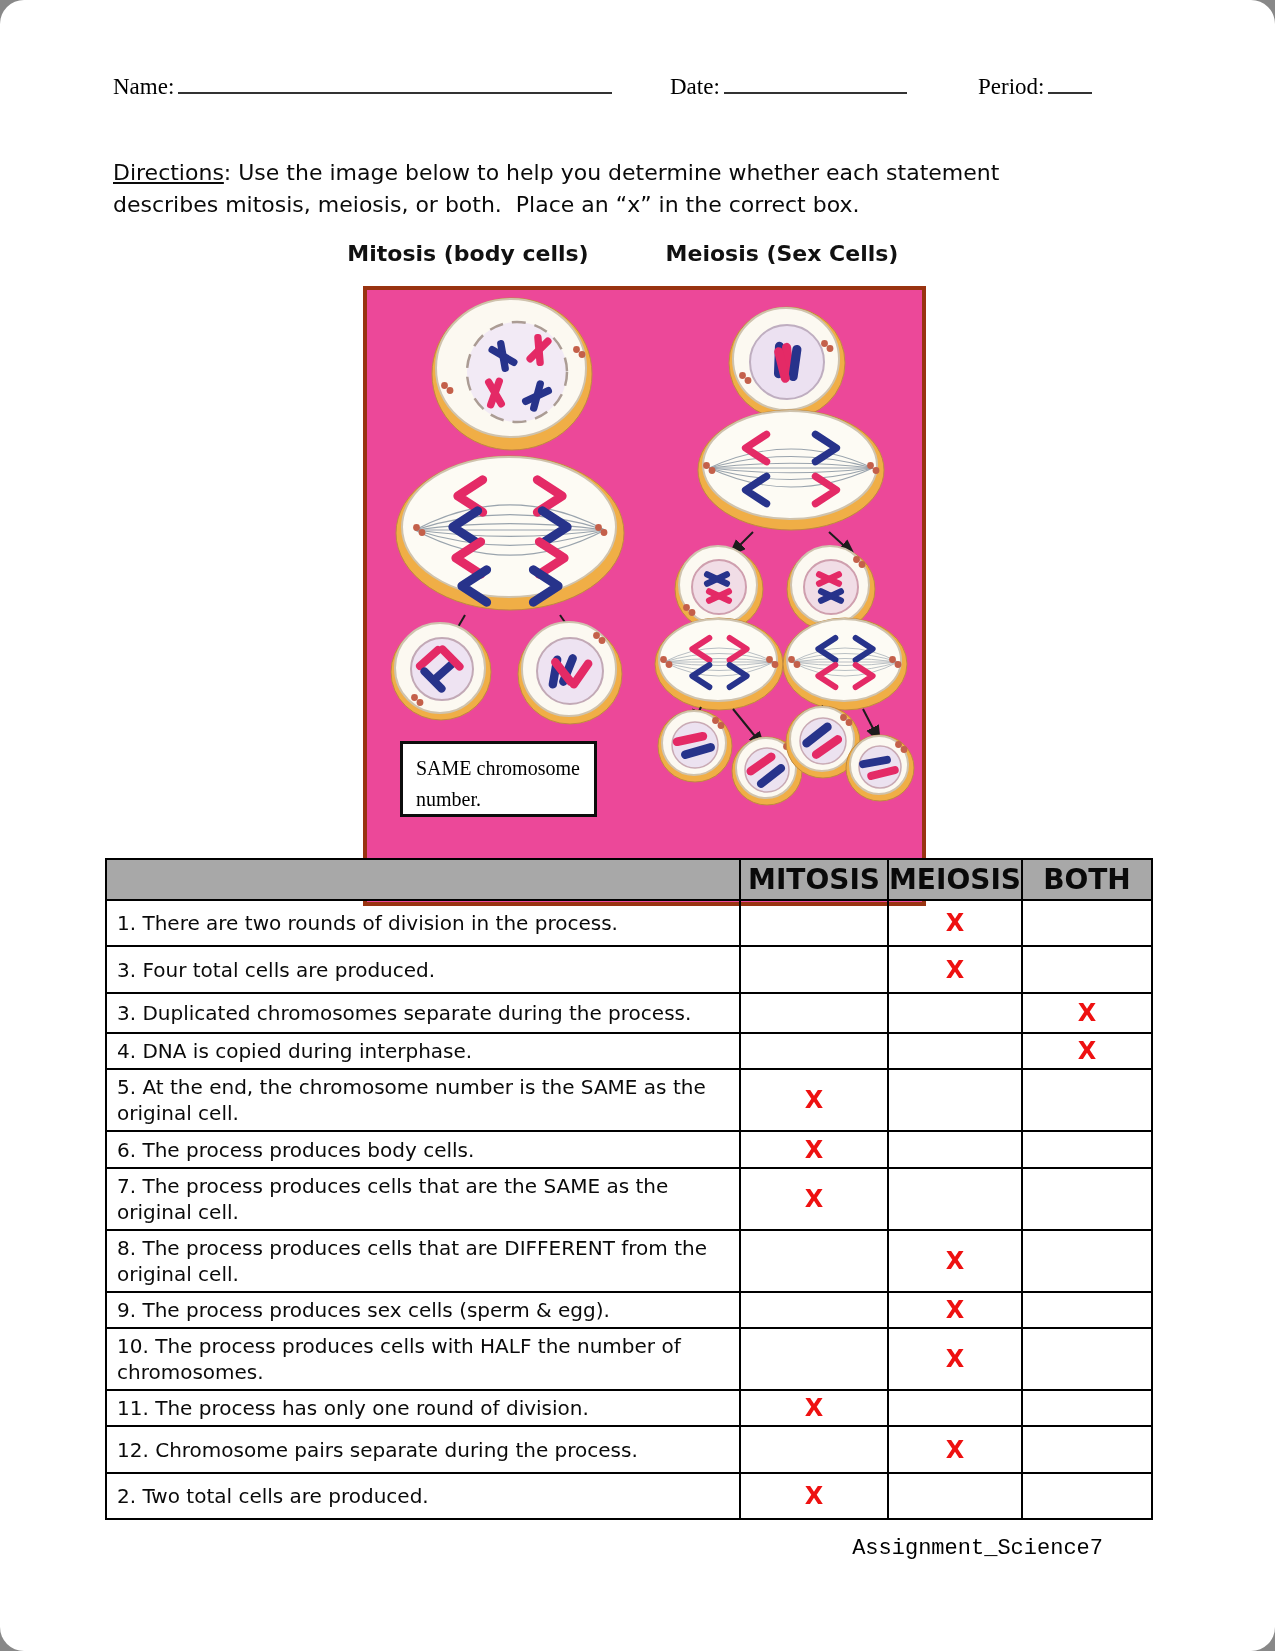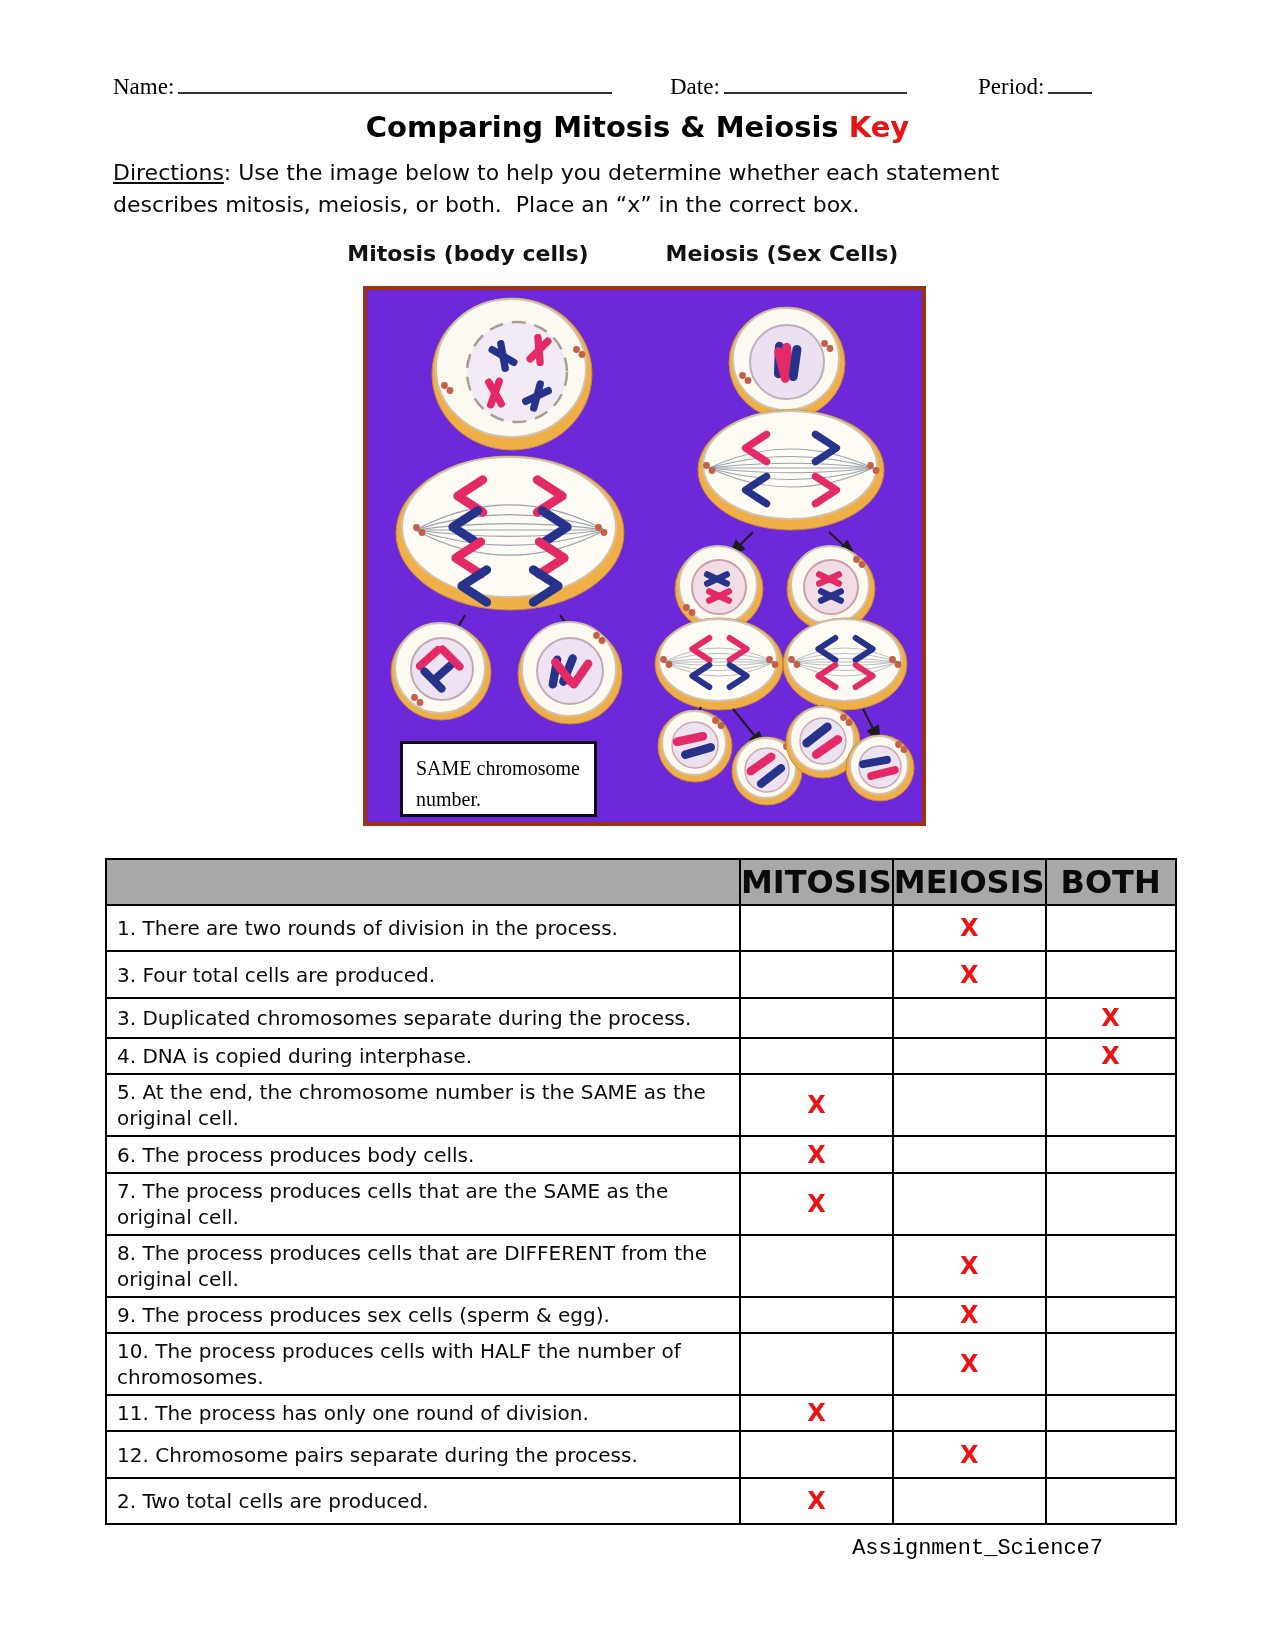--- a/index.html
+++ b/index.html
@@ -1,34 +1,34 @@
 <!DOCTYPE html>
 <html><head>
 <meta charset="utf-8">
 <style>
   html,body{margin:0;padding:0;background:#888;}
   .page{
     position:relative;width:1275px;height:1651px;background:#ffffff;
-    font-family:"DejaVu Sans",sans-serif;color:#111;overflow:hidden;margin:0 auto;
+    font-family:"DejaVu Sans",sans-serif;color:#111;overflow:hidden;margin:0 auto;border-radius:24px;
   }
   
   .hdrline{position:absolute;top:72px;left:0;width:100%;font-family:"Liberation Serif",serif;font-size:23px;color:#000;}
   .hdr-item{position:absolute;top:0;white-space:nowrap;}
   .uline{display:inline-block;border-bottom:2px solid #333;height:20px;vertical-align:baseline;margin-left:4px;}
   
   .title{position:absolute;top:110px;left:0;width:100%;text-align:center;font-size:29px;font-weight:bold;color:#000;}
   .title .key{color:#e81313;}
   .directions{position:absolute;top:157px;left:113px;width:985px;font-size:22px;line-height:32px;color:#0a0a0a;white-space:pre-wrap;}
   .directions .dlabel{text-decoration:underline;}
   
   .collabel{position:absolute;top:241px;transform:translateX(-50%);font-size:22px;font-weight:bold;white-space:nowrap;}
   
   .diagram{
-    position:absolute;left:363px;top:286px;width:563px;height:540px;box-sizing:border-box;
-    background:#6d28d9;border:4px solid #993311;
+    position:absolute;left:363px;top:286px;width:563px;height:620px;box-sizing:border-box;
+    background:#ec4899;border:4px solid #993311;
   }
   .notebox{
     position:absolute;box-sizing:border-box;background:#ffffff;border:3px solid #0d0d0d;
     font-family:"Liberation Serif",serif;font-size:20px;line-height:1.55;color:#000;
     padding:9px 10px 6px 13px;z-index:3;
   }
   .samebox{left:33px;top:451px;width:197px;height:76px;}
   .halfbox{left:901px;top:737px;width:180px;height:77px;}
   
   .pink{fill:#e42a66;} .blue{fill:#27338b;}
@@ -36,40 +36,39 @@
   .pinkS{stroke:#e42a66;} .blueS{stroke:#27338b;}
   .cent{fill:#c4604a;}
   .spin{stroke:#9aa4ad;stroke-width:1.3;fill:none;}
   .arrow{stroke:#1c1c1c;stroke-width:2;}
   
   .anstable{
     position:absolute;left:105px;top:858px;border-collapse:collapse;table-layout:fixed;
     font-size:20px;color:#0a0a0a;
   }
   .anstable td,.anstable th{border:2px solid #000;}
-  .anstable th{background:#a8a8a8;font-size:32px;font-weight:bold;text-align:center;padding:3px 0;}
+  .anstable th{background:#a8a8a8;font-size:28px;font-weight:bold;text-align:center;padding:3px 0;}
   .anstable td.stmt{padding:4px 8px 4px 10px;vertical-align:middle;line-height:26px;text-align:left;}
   .anstable td.mark{
     text-align:center;vertical-align:middle;color:#ee1111;font-weight:bold;font-size:24px;
   }
   
   .footer{position:absolute;top:1536px;right:172px;font-family:Liberation Mono, monospace;font-size:22px;color:#000;}
 </style>
 </head>
 <body>
 
 <div class="page">
 
   <div class="hdrline">
     <span class="hdr-item" style="left:113px;"><span>Name:</span><span class="uline" style="width:434px;"></span></span>
     <span class="hdr-item" style="left:670px;"><span>Date:</span><span class="uline" style="width:183px;"></span></span>
     <span class="hdr-item" style="left:978px;"><span>Period:</span><span class="uline" style="width:44px;"></span></span>
   </div>
 
-  <div class="title"><span>Comparing Mitosis &amp; Meiosis </span><span class="key">Key</span></div>
 
   <div class="directions"><span class="dlabel">Directions</span><span>: Use the image below to help you determine whether each statement</span><br><span>describes mitosis, meiosis, or both.  Place an “x” in the correct box.</span></div>
 
   <div class="collabel" style="left:468px;">Mitosis (body cells)</div>
   <div class="collabel" style="left:782px;">Meiosis (Sex Cells)</div>
 
   <div class="diagram">
     <svg width="555" height="532" viewBox="0 0 555 532">
       <defs>
         <g id="xc">

